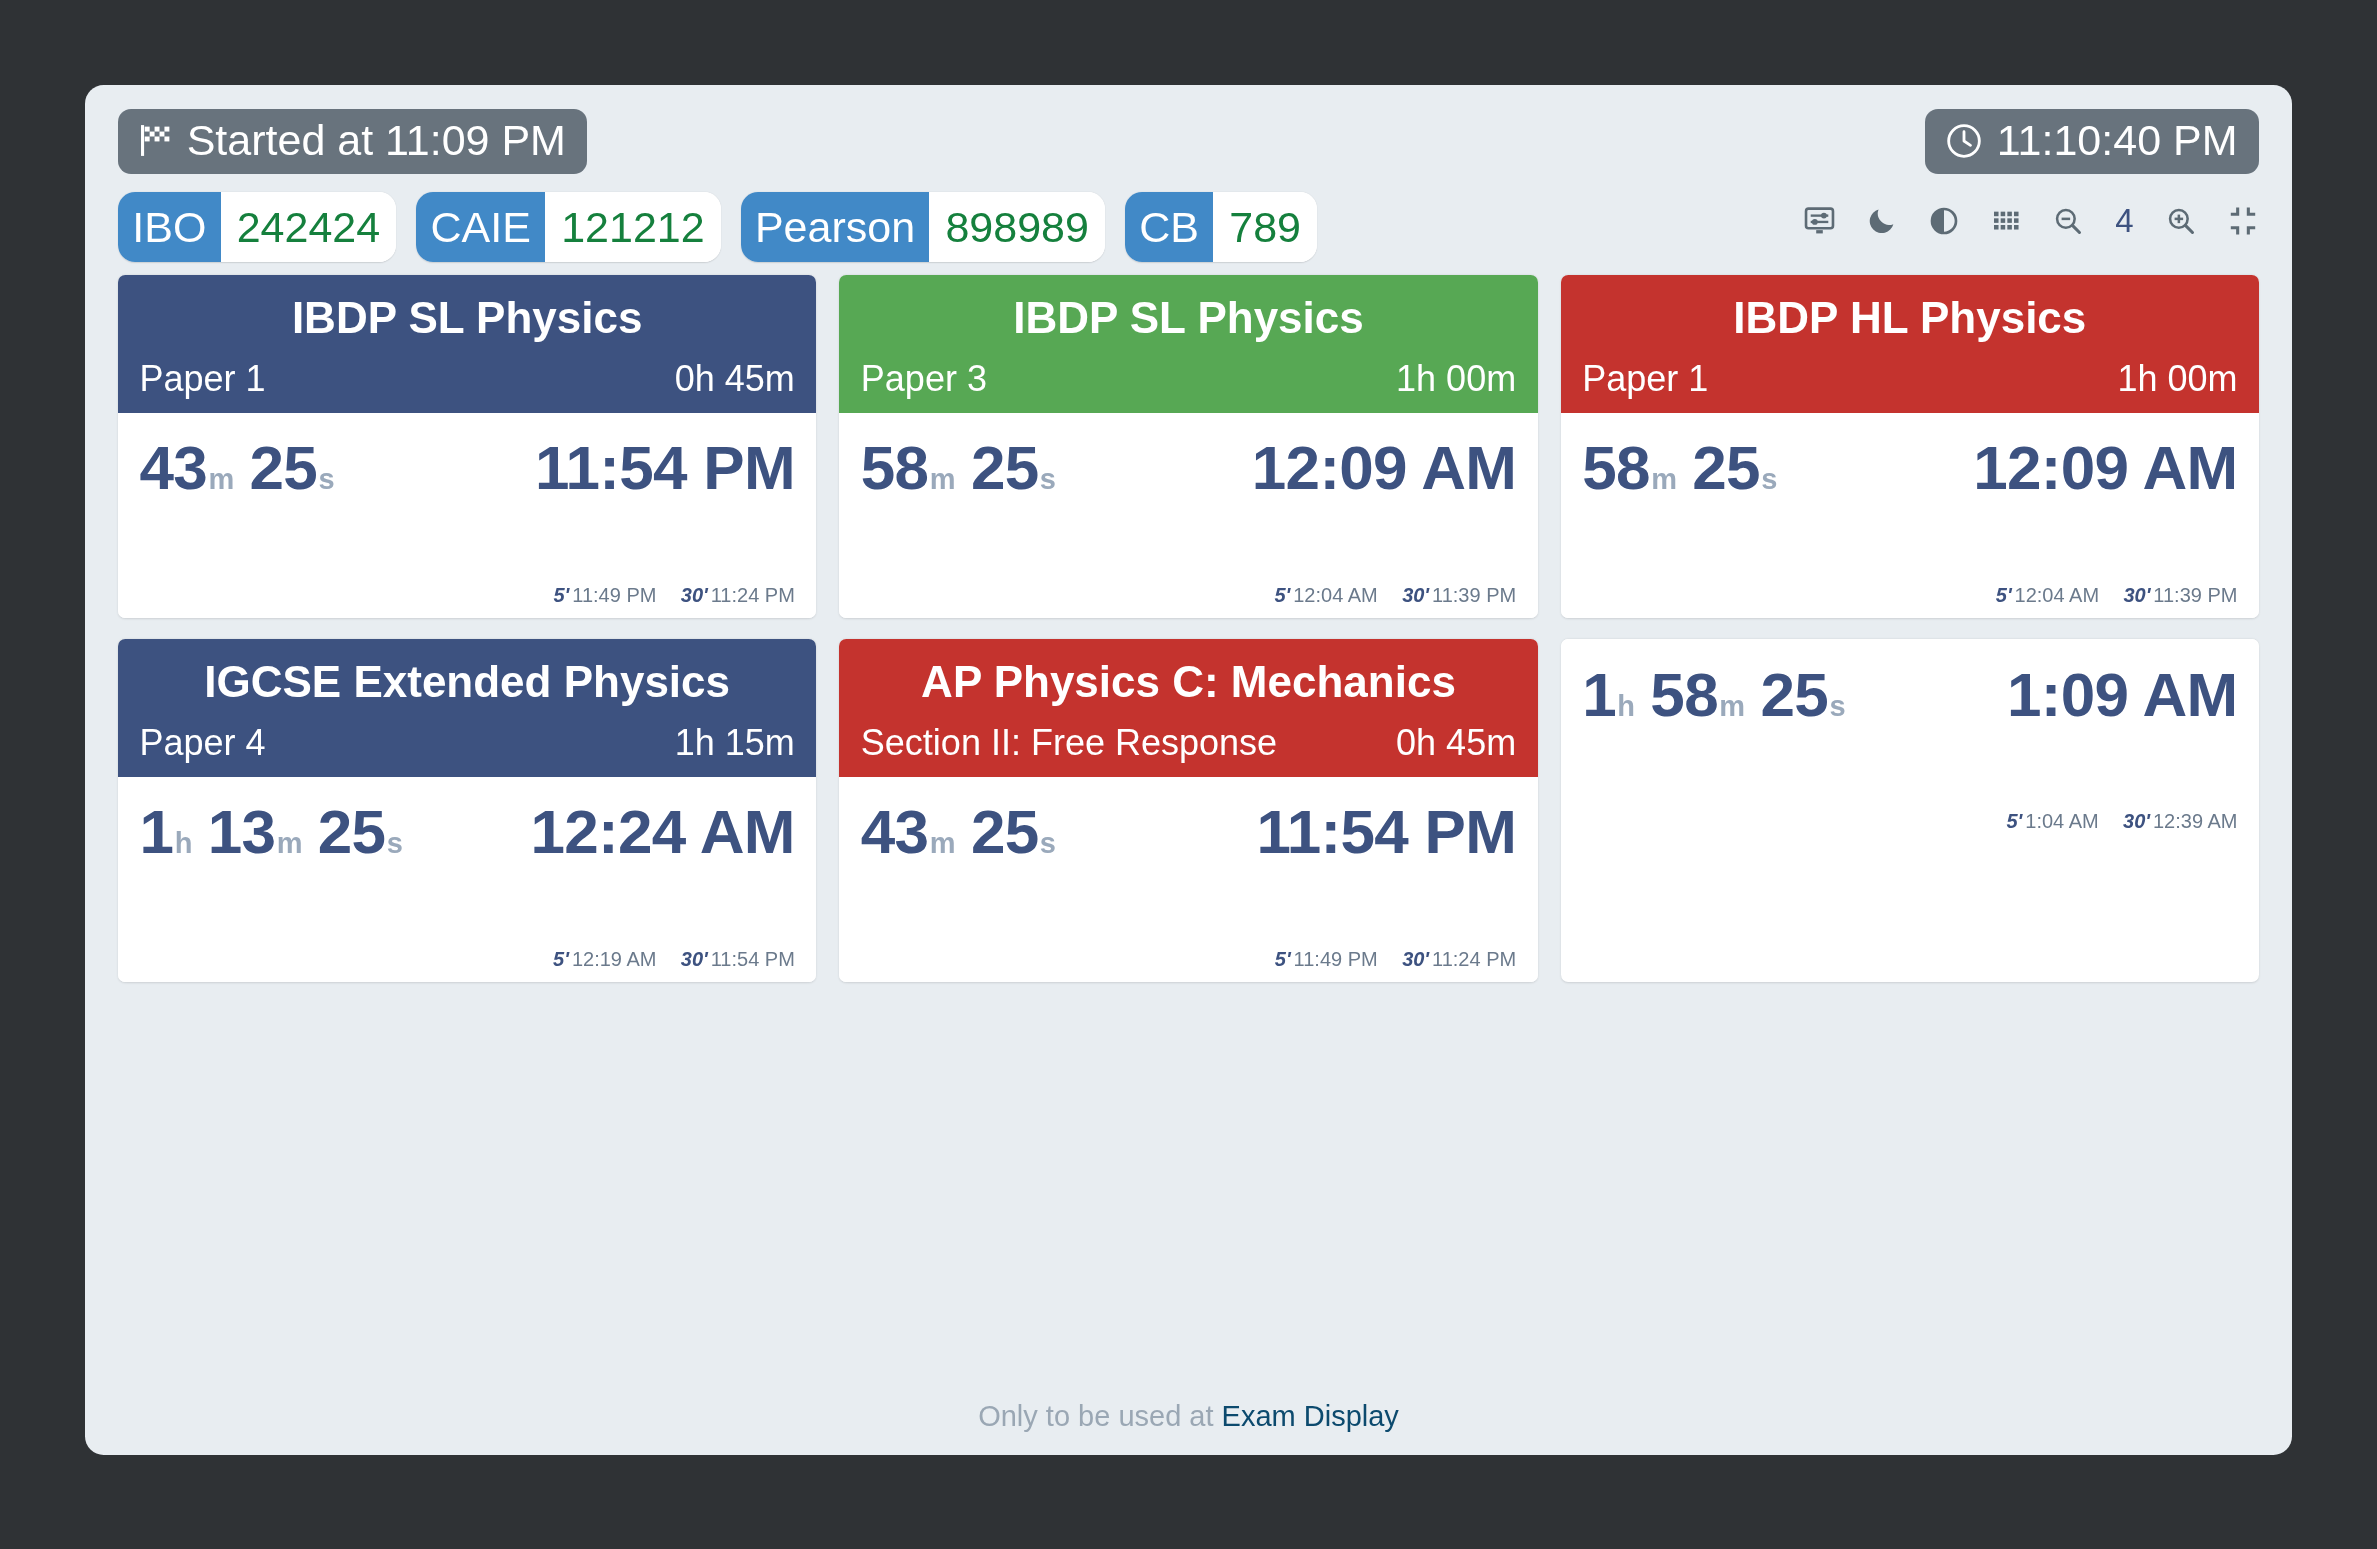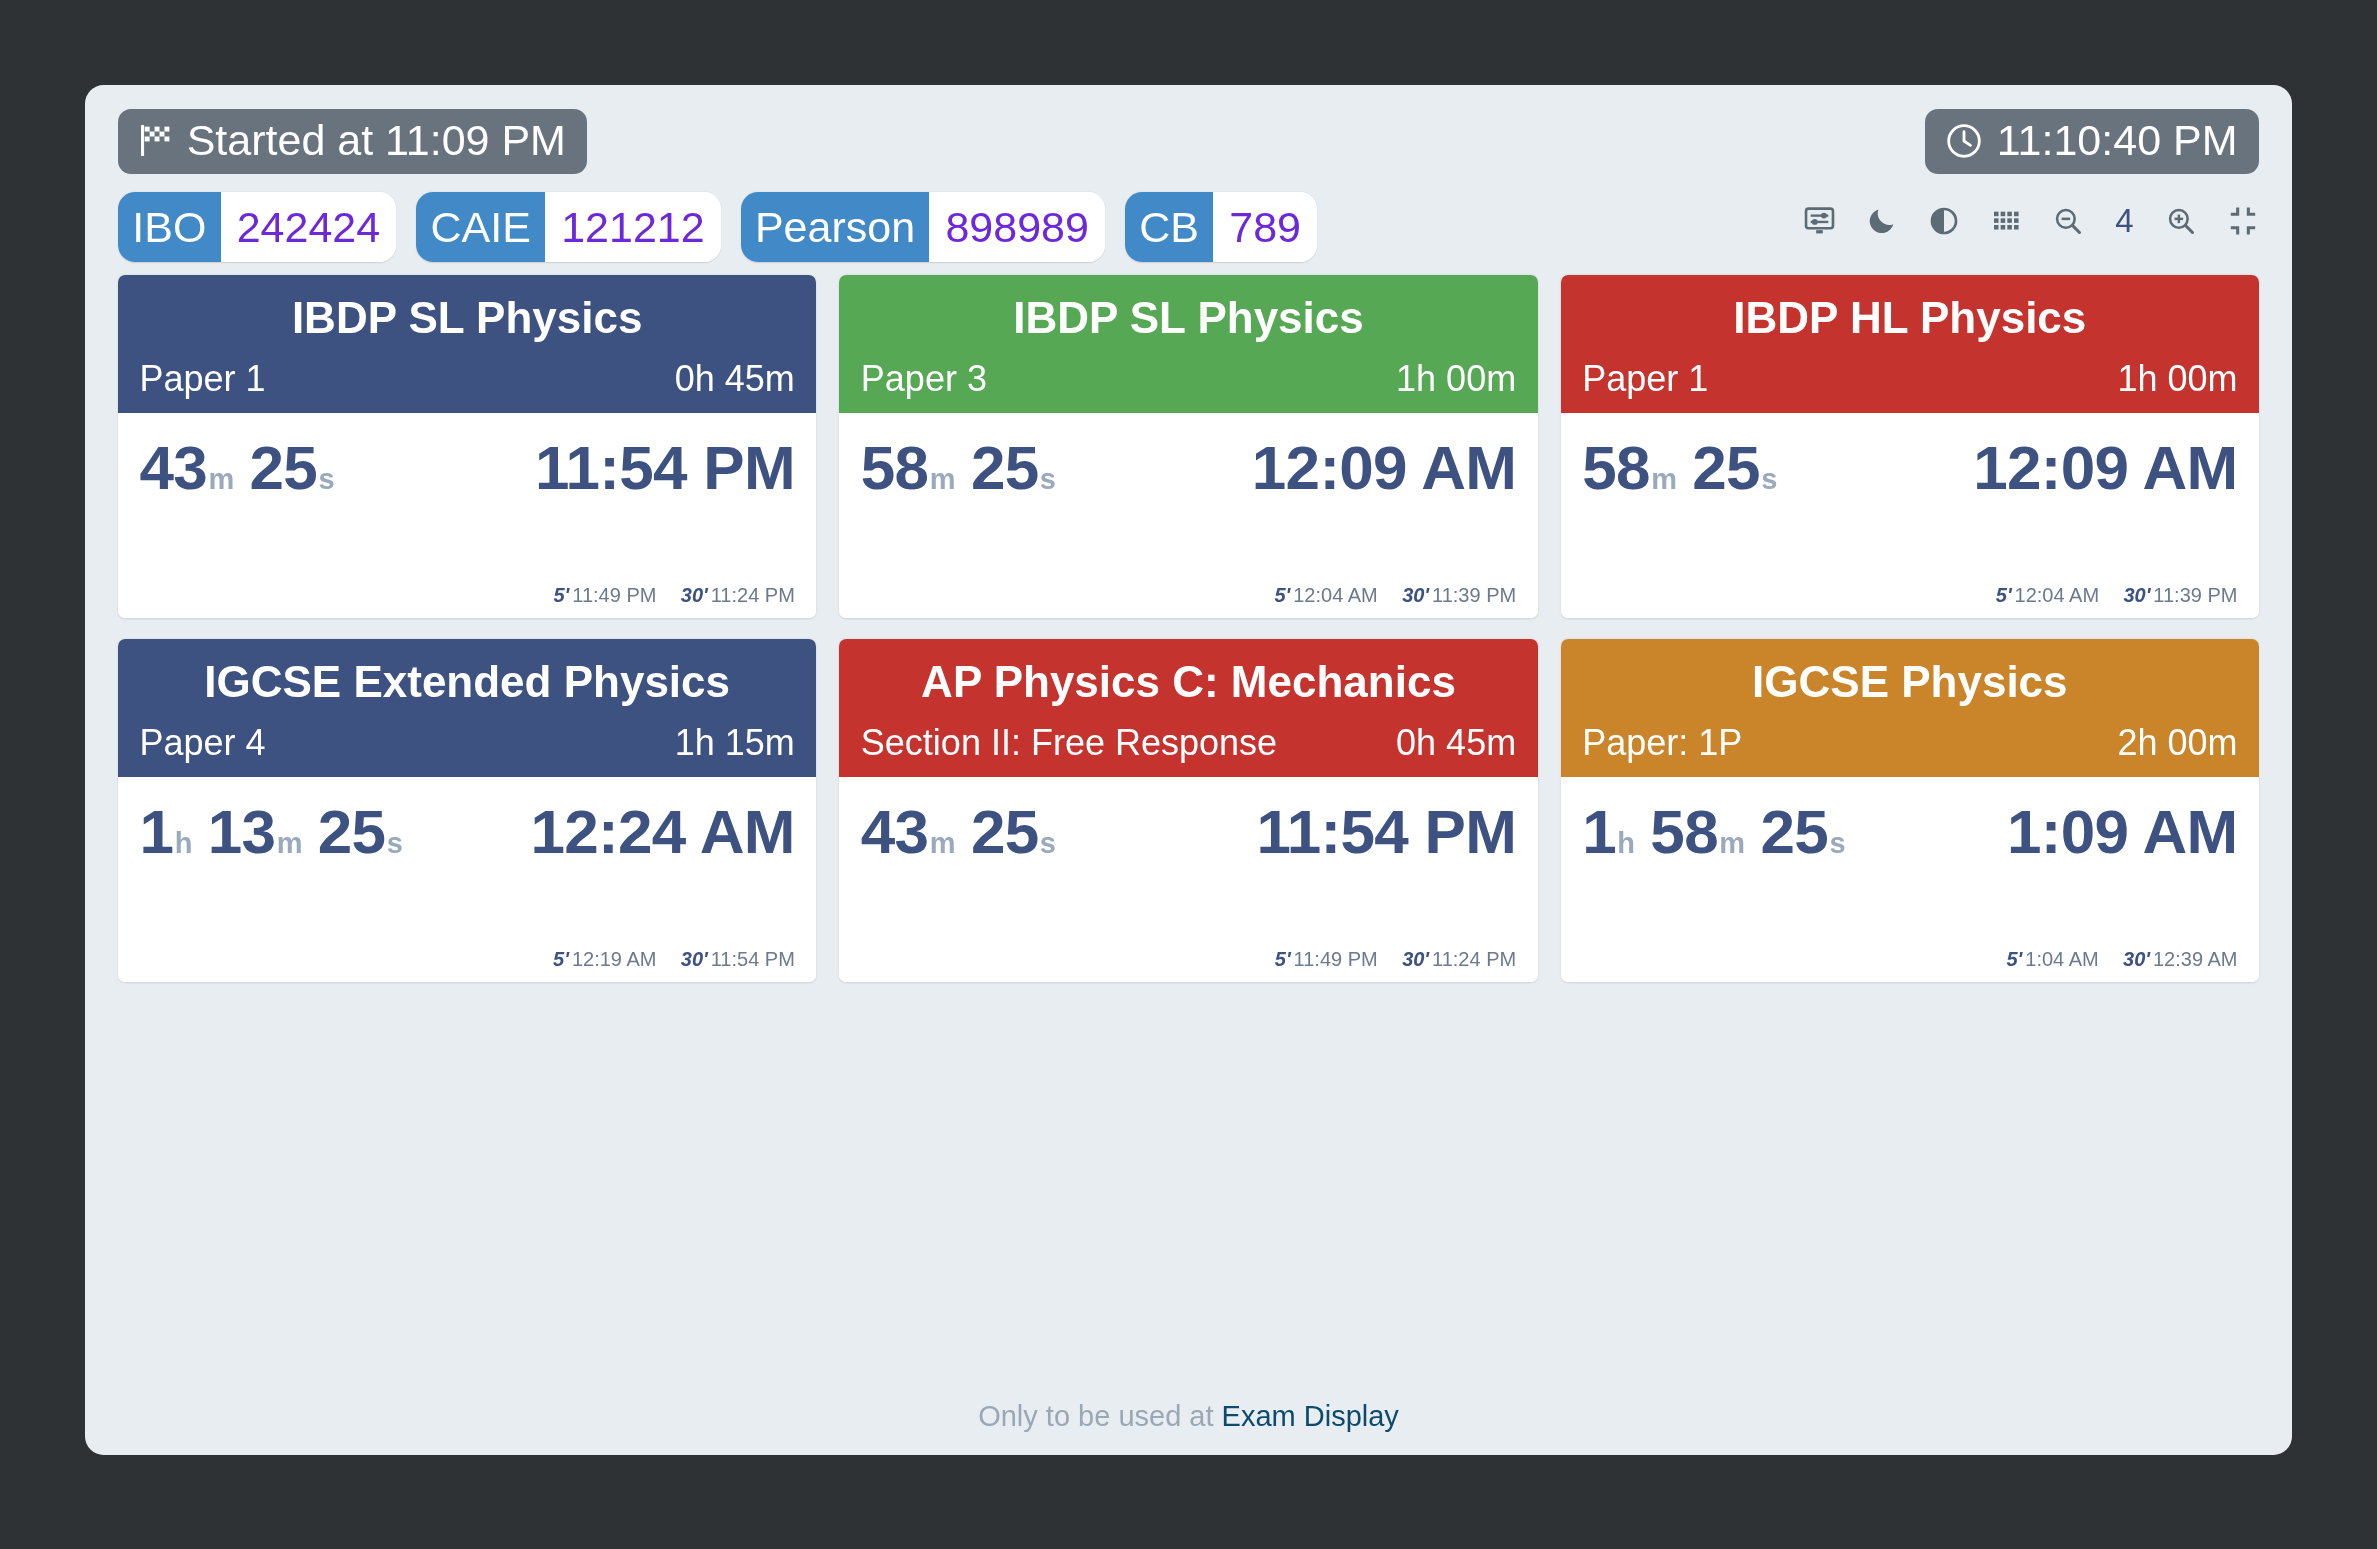--- a/index.html
+++ b/index.html
@@ -80,21 +80,21 @@
     color: #ffffff;
     font-size: 43px;
     line-height: 1;
     display: flex;
     align-items: center;
     padding: 0 14.3px;
     white-space: nowrap;
   }
   .codebadge .v {
     background: #ffffff;
-    color: #6d28d9;
+    color: #15803d;
     font-size: 43px;
     line-height: 1;
     display: flex;
     align-items: center;
     padding: 0 16px;
     white-space: nowrap;
   }
 
   
   .toolbar {
@@ -524,27 +524,20 @@
               <span class="mark">5'</span><span>11:49 PM</span>
             </span>
             <span class="warn">
               <span class="mark">30'</span><span>11:24 PM</span>
             </span>
           </div>
         </div>
       </div>
 
       <div class="card">
-        <div class="card-head" style="background:#ca8429">
-          <div class="card-title">IGCSE Physics</div>
-          <div class="card-sub">
-            <span class="paper">Paper: 1P</span>
-            <span class="dur">2h 00m</span>
-          </div>
-        </div>
         <div class="card-body">
           <div class="readout">
             <div class="remaining">
               <span class="seg">
                 <span>1</span>
                 <span class="unit">h</span>
               </span>
               <span class="seg">
                 <span>58</span>
                 <span class="unit">m</span>

